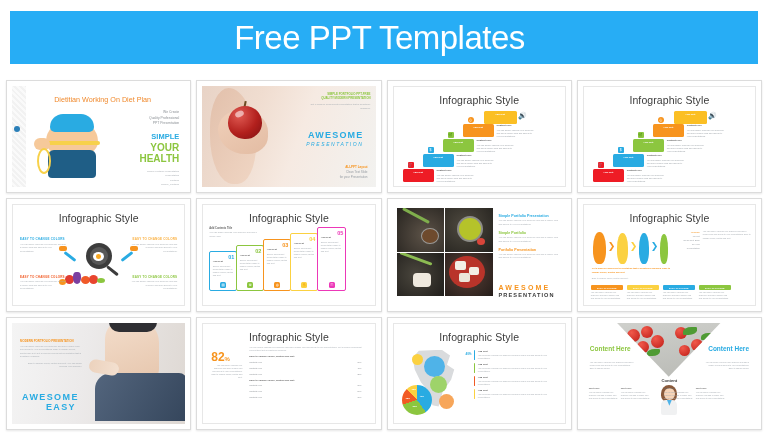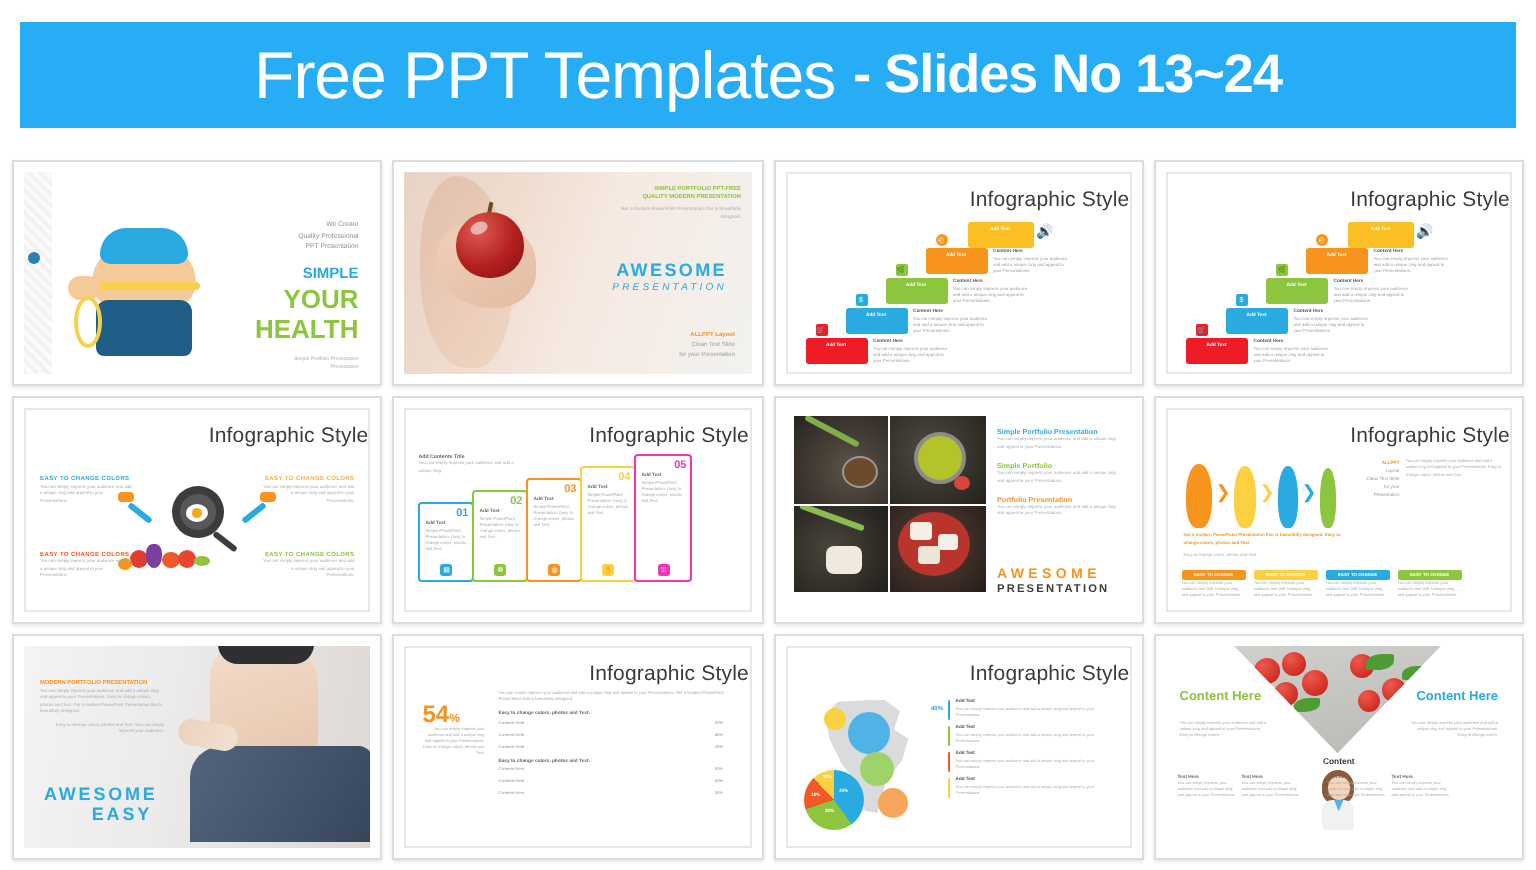--- a/index.html
+++ b/index.html
@@ -36,21 +36,21 @@
     border:1px solid #dcdcdc;
     box-shadow:0 1px 2px rgba(0,0,0,.10);
     overflow:hidden;
   }
   .inner{
     position:absolute;left:5px;top:5px;right:5px;bottom:5px;
     border:1px solid #e7e7e7;background:#fff;overflow:hidden;
   }
   .inner.nb{border:none;}
   .ttl{
-    position:absolute;left:0;right:0;top:7px;text-align:right;
+    position:absolute;left:0;right:0;top:7px;text-align:center;
     font-size:10.5px;color:#3b3b3b;font-weight:400;letter-spacing:.1px;
   }
   .mini2{font-size:2.2px;line-height:1.55;color:#a6acb2;}
   .lbl{font-size:3px;font-weight:700;letter-spacing:.2px;}
 
   
   .s1bg{position:absolute;inset:0;background:#fff;}
   .s1-strip{position:absolute;left:0;top:0;width:14px;height:100%;
     background:repeating-linear-gradient(45deg,#f2f2f2 0 2px,#fafafa 2px 4px);}
   .s1-dot{position:absolute;left:2px;top:40px;width:6px;height:6px;border-radius:50%;background:#2a7fb8;}
@@ -59,21 +59,21 @@
   .s1-body{position:absolute;left:24px;top:22px;width:66px;height:68px;}
   .s1-torso{position:absolute;left:10px;top:14px;width:52px;height:32px;background:#F6C99A;border-radius:24px 24px 16px 16px;}
   .s1-shirt{position:absolute;left:14px;top:6px;width:44px;height:18px;background:#29ABE2;border-radius:16px 16px 6px 6px;}
   .s1-pants{position:absolute;left:12px;top:42px;width:48px;height:28px;background:#1F5E86;border-radius:6px 6px 4px 4px;}
   .s1-tape{position:absolute;left:6px;top:33px;width:58px;height:4px;background:#F7D14A;border-radius:2px;}
   .s1-arm{position:absolute;left:-2px;top:30px;width:16px;height:12px;background:#F6C99A;border-radius:6px;}
   .s1-loop{position:absolute;left:1px;top:40px;width:10px;height:22px;border:2.5px solid #F7D14A;border-radius:50%;}
   .s1-txt{position:absolute;right:6px;top:24px;width:52px;text-align:right;}
   .s1-sm{font-size:3.4px;color:#8a8f94;line-height:1.65;}
   .s1-d{font-size:7.5px;font-weight:700;color:#29ABE2;margin-top:5px;}
-  .s1-y{font-size:13px;font-weight:700;color:#8CC63F;margin-top:1px;}
+  .s1-y{font-size:10px;font-weight:700;color:#8CC63F;margin-top:1px;}
   .s1-foot{font-size:2.5px;color:#a9aeb3;line-height:1.8;margin-top:6px;}
 
   
   .s2{position:absolute;inset:0;
     background:linear-gradient(110deg,#e8d3c6 0%,#f0ddd0 30%,#f6eae2 55%,#f2f2f0 100%);}
   .s2-arm{position:absolute;left:8px;top:2px;width:46px;height:96px;
     background:linear-gradient(120deg,#e2c0ab,#f0d6c4);border-radius:40% 60% 40% 50%;}
   .s2-hand{position:absolute;left:16px;top:24px;width:50px;height:44px;
     background:linear-gradient(150deg,#f0d0ba,#e3bca3);border-radius:45% 50% 40% 55%;}
   .s2-apple{position:absolute;left:26px;top:20px;width:34px;height:33px;border-radius:50% 50% 48% 48%;
@@ -204,30 +204,30 @@
   .s12-col b{display:block;font-size:2.4px;color:#666;margin-bottom:1px;}
 </style>
 </head>
 <body>
 
 <div class="page">
 
   <div class="banner">
     <span class="banner-text banner-main">Free PPT Templates</span>
     <span style="width:9px"></span>
-    <span class="banner-text banner-sub">- Slides No 13~24</span>
   </div>
 
   <div class="grid">
 
     <div class="slide">
       <div class="inner nb">
         <div class="s1bg"></div>
         <div class="s1-strip"></div>
         <div class="s1-dot"></div>
+        <div class="s1-h">Dietitian Working On Diet Plan</div>
         <div class="s1-body">
           <div class="s1-torso"></div>
             <div class="s1-shirt"></div>
           <div class="s1-pants"></div>
             <div class="s1-tape"></div>
           <div class="s1-arm"></div>
             <div class="s1-loop"></div>
         </div>
         <div class="s1-txt">
           <div class="s1-sm">We Create</div>
@@ -517,21 +517,21 @@
           <div class="s9-a1">AWESOME</div>
           <div class="s9-a2">EASY</div>
         </div>
       </div>
     </div>
 
     <div class="slide">
       <div class="inner">
         <div class="ttl">Infographic Style</div>
         <div class="s10-pct">
-          <span>54</span><small>%</small>
+          <span>82</span><small>%</small>
         </div>
         <div class="s10-left">You can simply impress your audience and add a unique zing and appeal to your Presentations. Easy to change colors, photos and Text.</div>
         <div class="s10-right">
           <div class="s10-intro">You can simply impress your audience and add a unique zing and appeal to your Presentations. Get a modern PowerPoint Presentation that is beautifully designed.</div>
           <div class="s10-sec">Easy to change colors, photos and Text.</div>
           <div class="row">
               <span class="nm">Contents Here</span>
               <span class="trk"><span class="fil" style="width:80%;background:#FBC02D"></span></span>
               <span class="pc">80%</span>
             </div>

